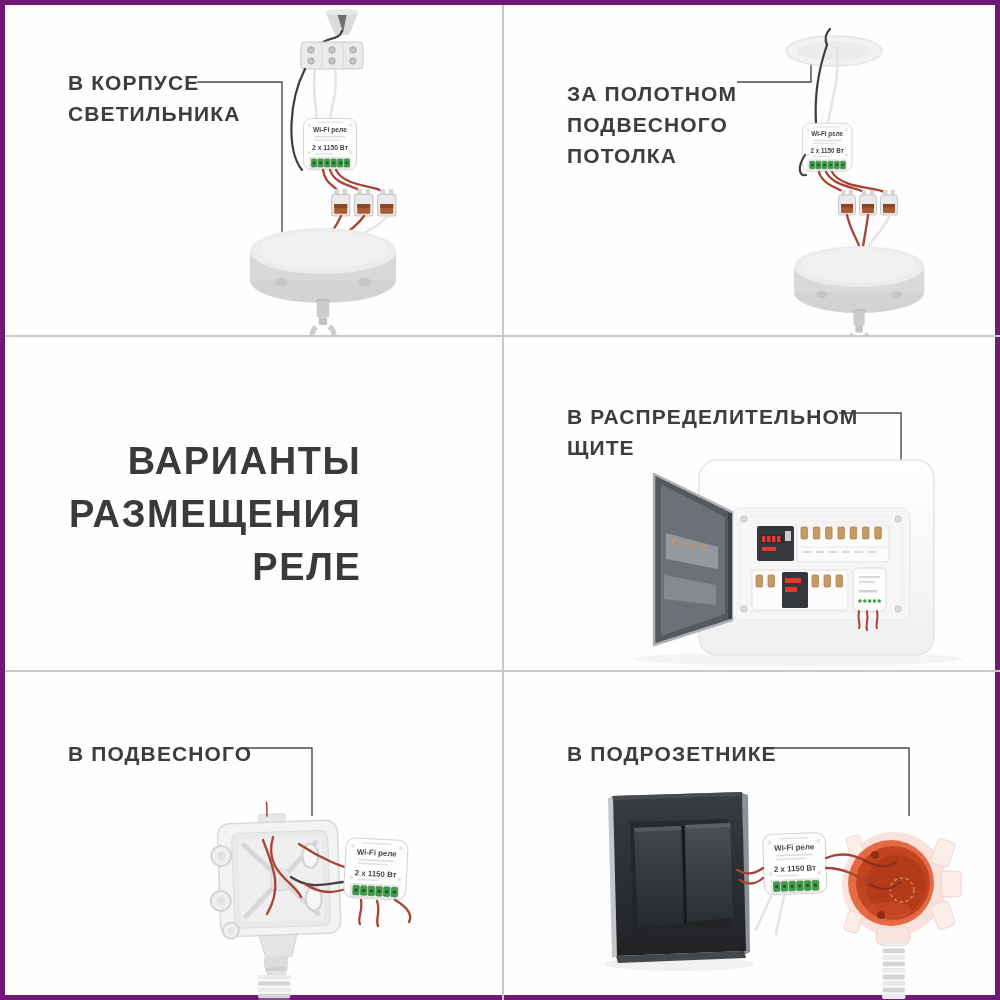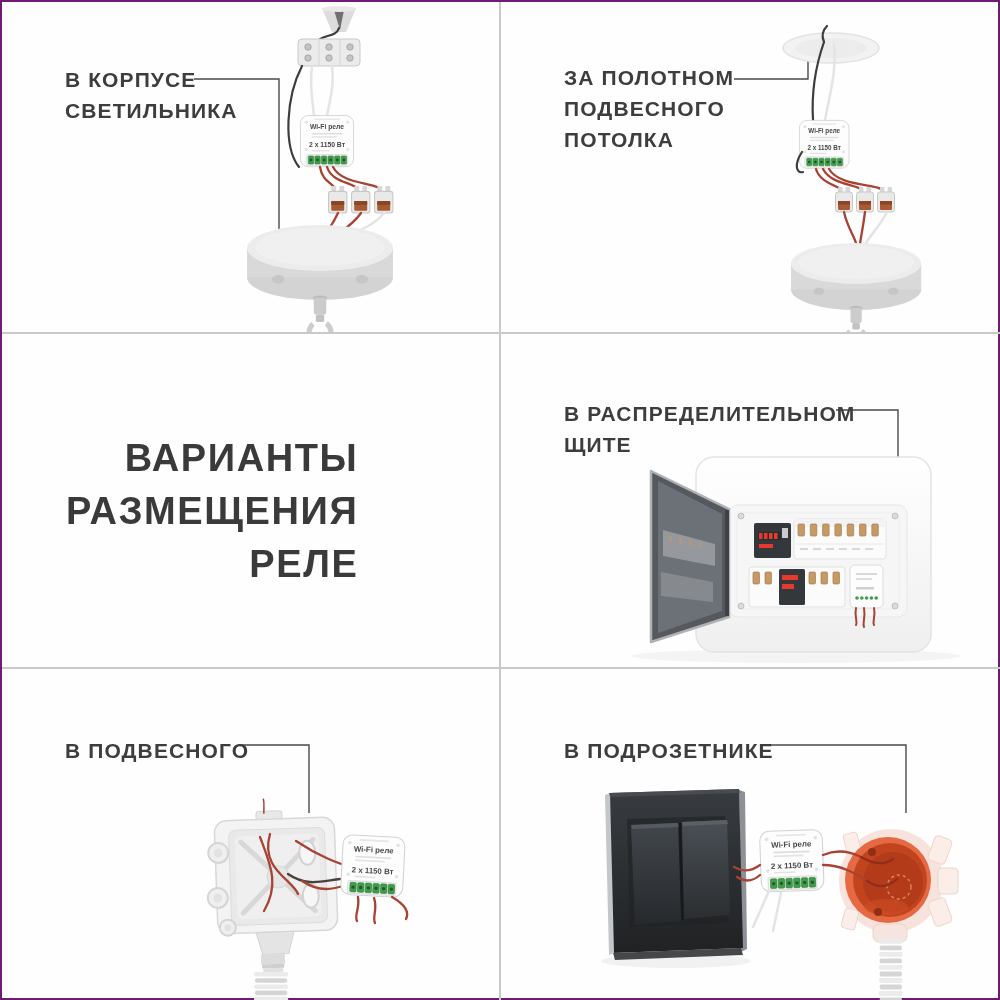--- a/index.html
+++ b/index.html
@@ -1,18 +1,18 @@
 <!DOCTYPE html>
 <html><head>
 <meta charset="utf-8">
 <style>
   html,body{margin:0;padding:0;background:#ffffff;}
   .canvas{
     position:relative;width:1000px;height:1000px;background:#fefefe;
-    border:2px solid #701a75;box-sizing:border-box;
+    border:5px solid #701a75;box-sizing:border-box;
     display:grid;grid-template-columns:499px 499px;grid-template-rows:332px 335px 331px;
     font-family:"Liberation Sans", sans-serif;
   }
   .panel{position:relative;overflow:hidden;}
   .bR{border-right:2px solid #c9c9c9;}
   .bB{border-bottom:2px solid #c9c9c9;}
   .illu{position:absolute;left:0;top:0;display:block;}
   .plabel{
     position:absolute;left:63px;font-size:21px;font-weight:bold;
     letter-spacing:1.1px;line-height:31px;color:#3d3d3d;white-space:nowrap;z-index:2;
@@ -197,21 +197,21 @@
         <use href="#wago-shape" transform="translate(355,185)"></use>
         <use href="#wago-shape" transform="translate(376,185)"></use>
       </g>
       <g>
         <path class="wire-red" d="M343,210 C346,224 352,232 355,241"></path>
         <path class="wire-red" d="M364,210 C362,226 360,234 359,242"></path>
         <path class="wire-white" d="M386,210 C378,226 368,234 364,243"></path>
       </g>
       <use href="#lamp-canopy" transform="translate(290,241) scale(0.93)"></use>
     </svg>
-    <div class="plabel" style="top:60px">
+    <div class="plabel" style="top:73px">
       <div>ЗА ПОЛОТНОМ</div>
       <div>ПОДВЕСНОГО</div>
       <div>ПОТОЛКА</div>
     </div>
   </section>
 
   <section class="panel bR bB">
     <div class="title">
       <div>ВАРИАНТЫ</div>
       <div>РАЗМЕЩЕНИЯ</div>

